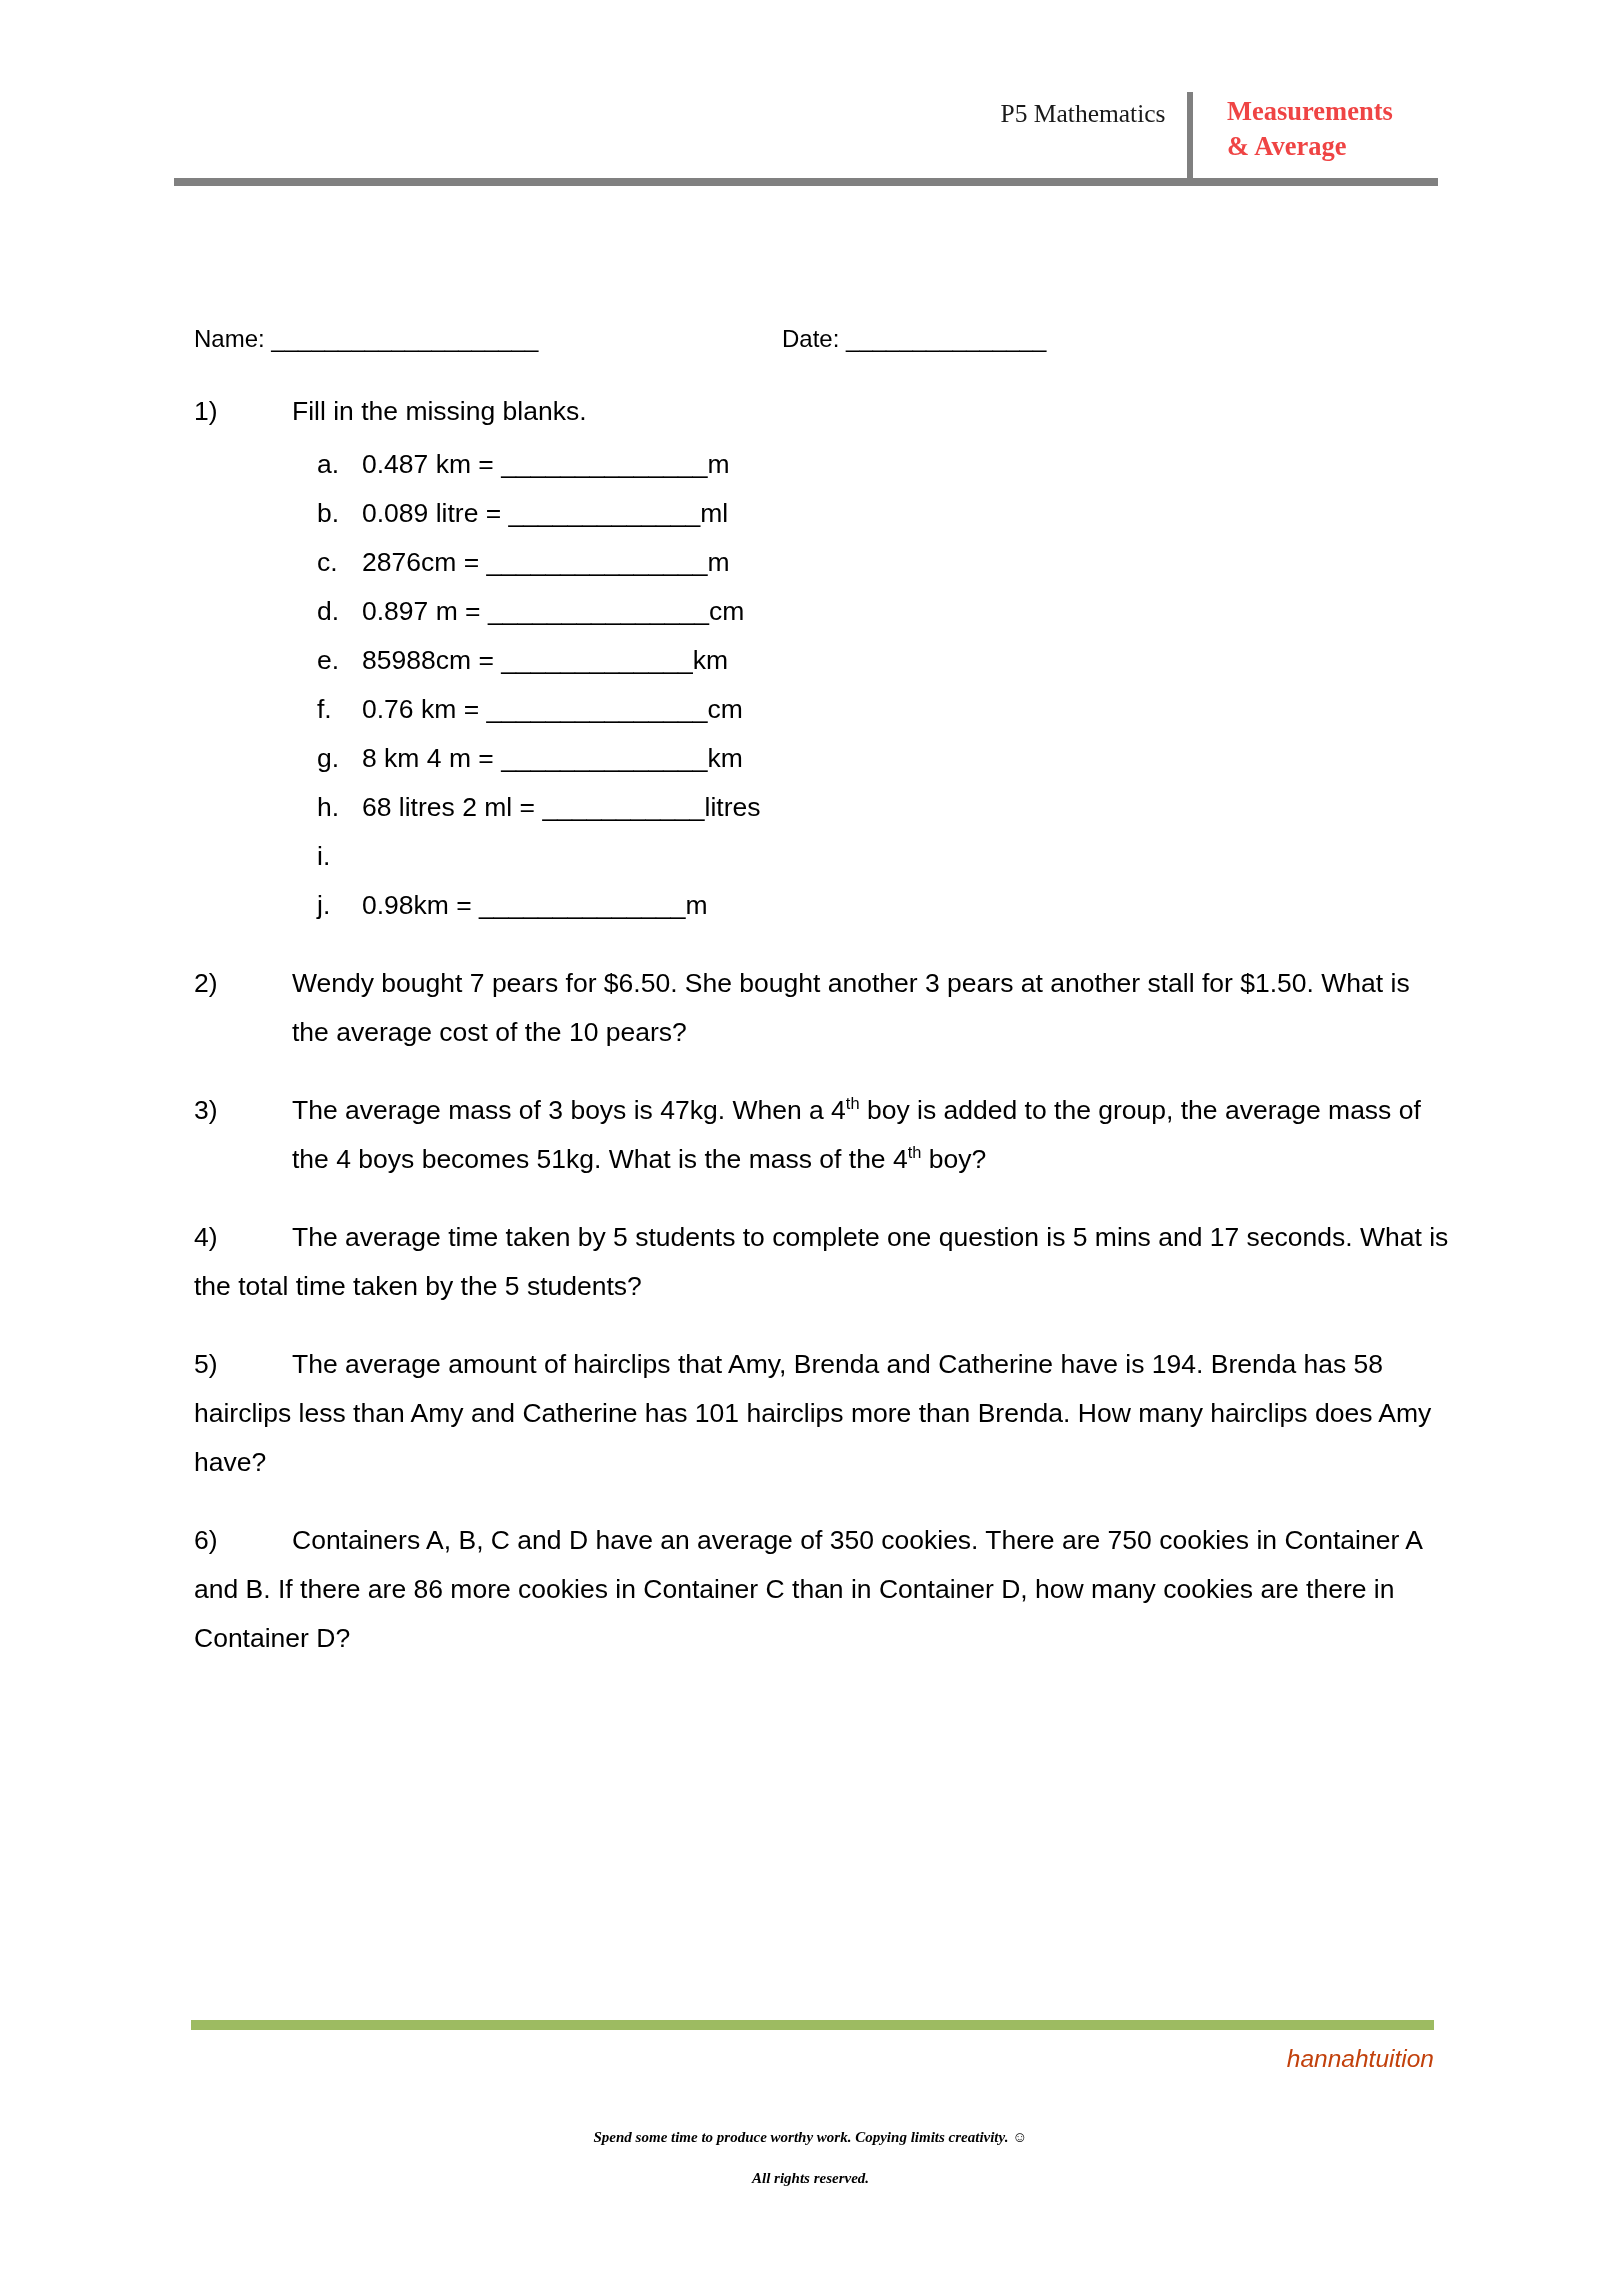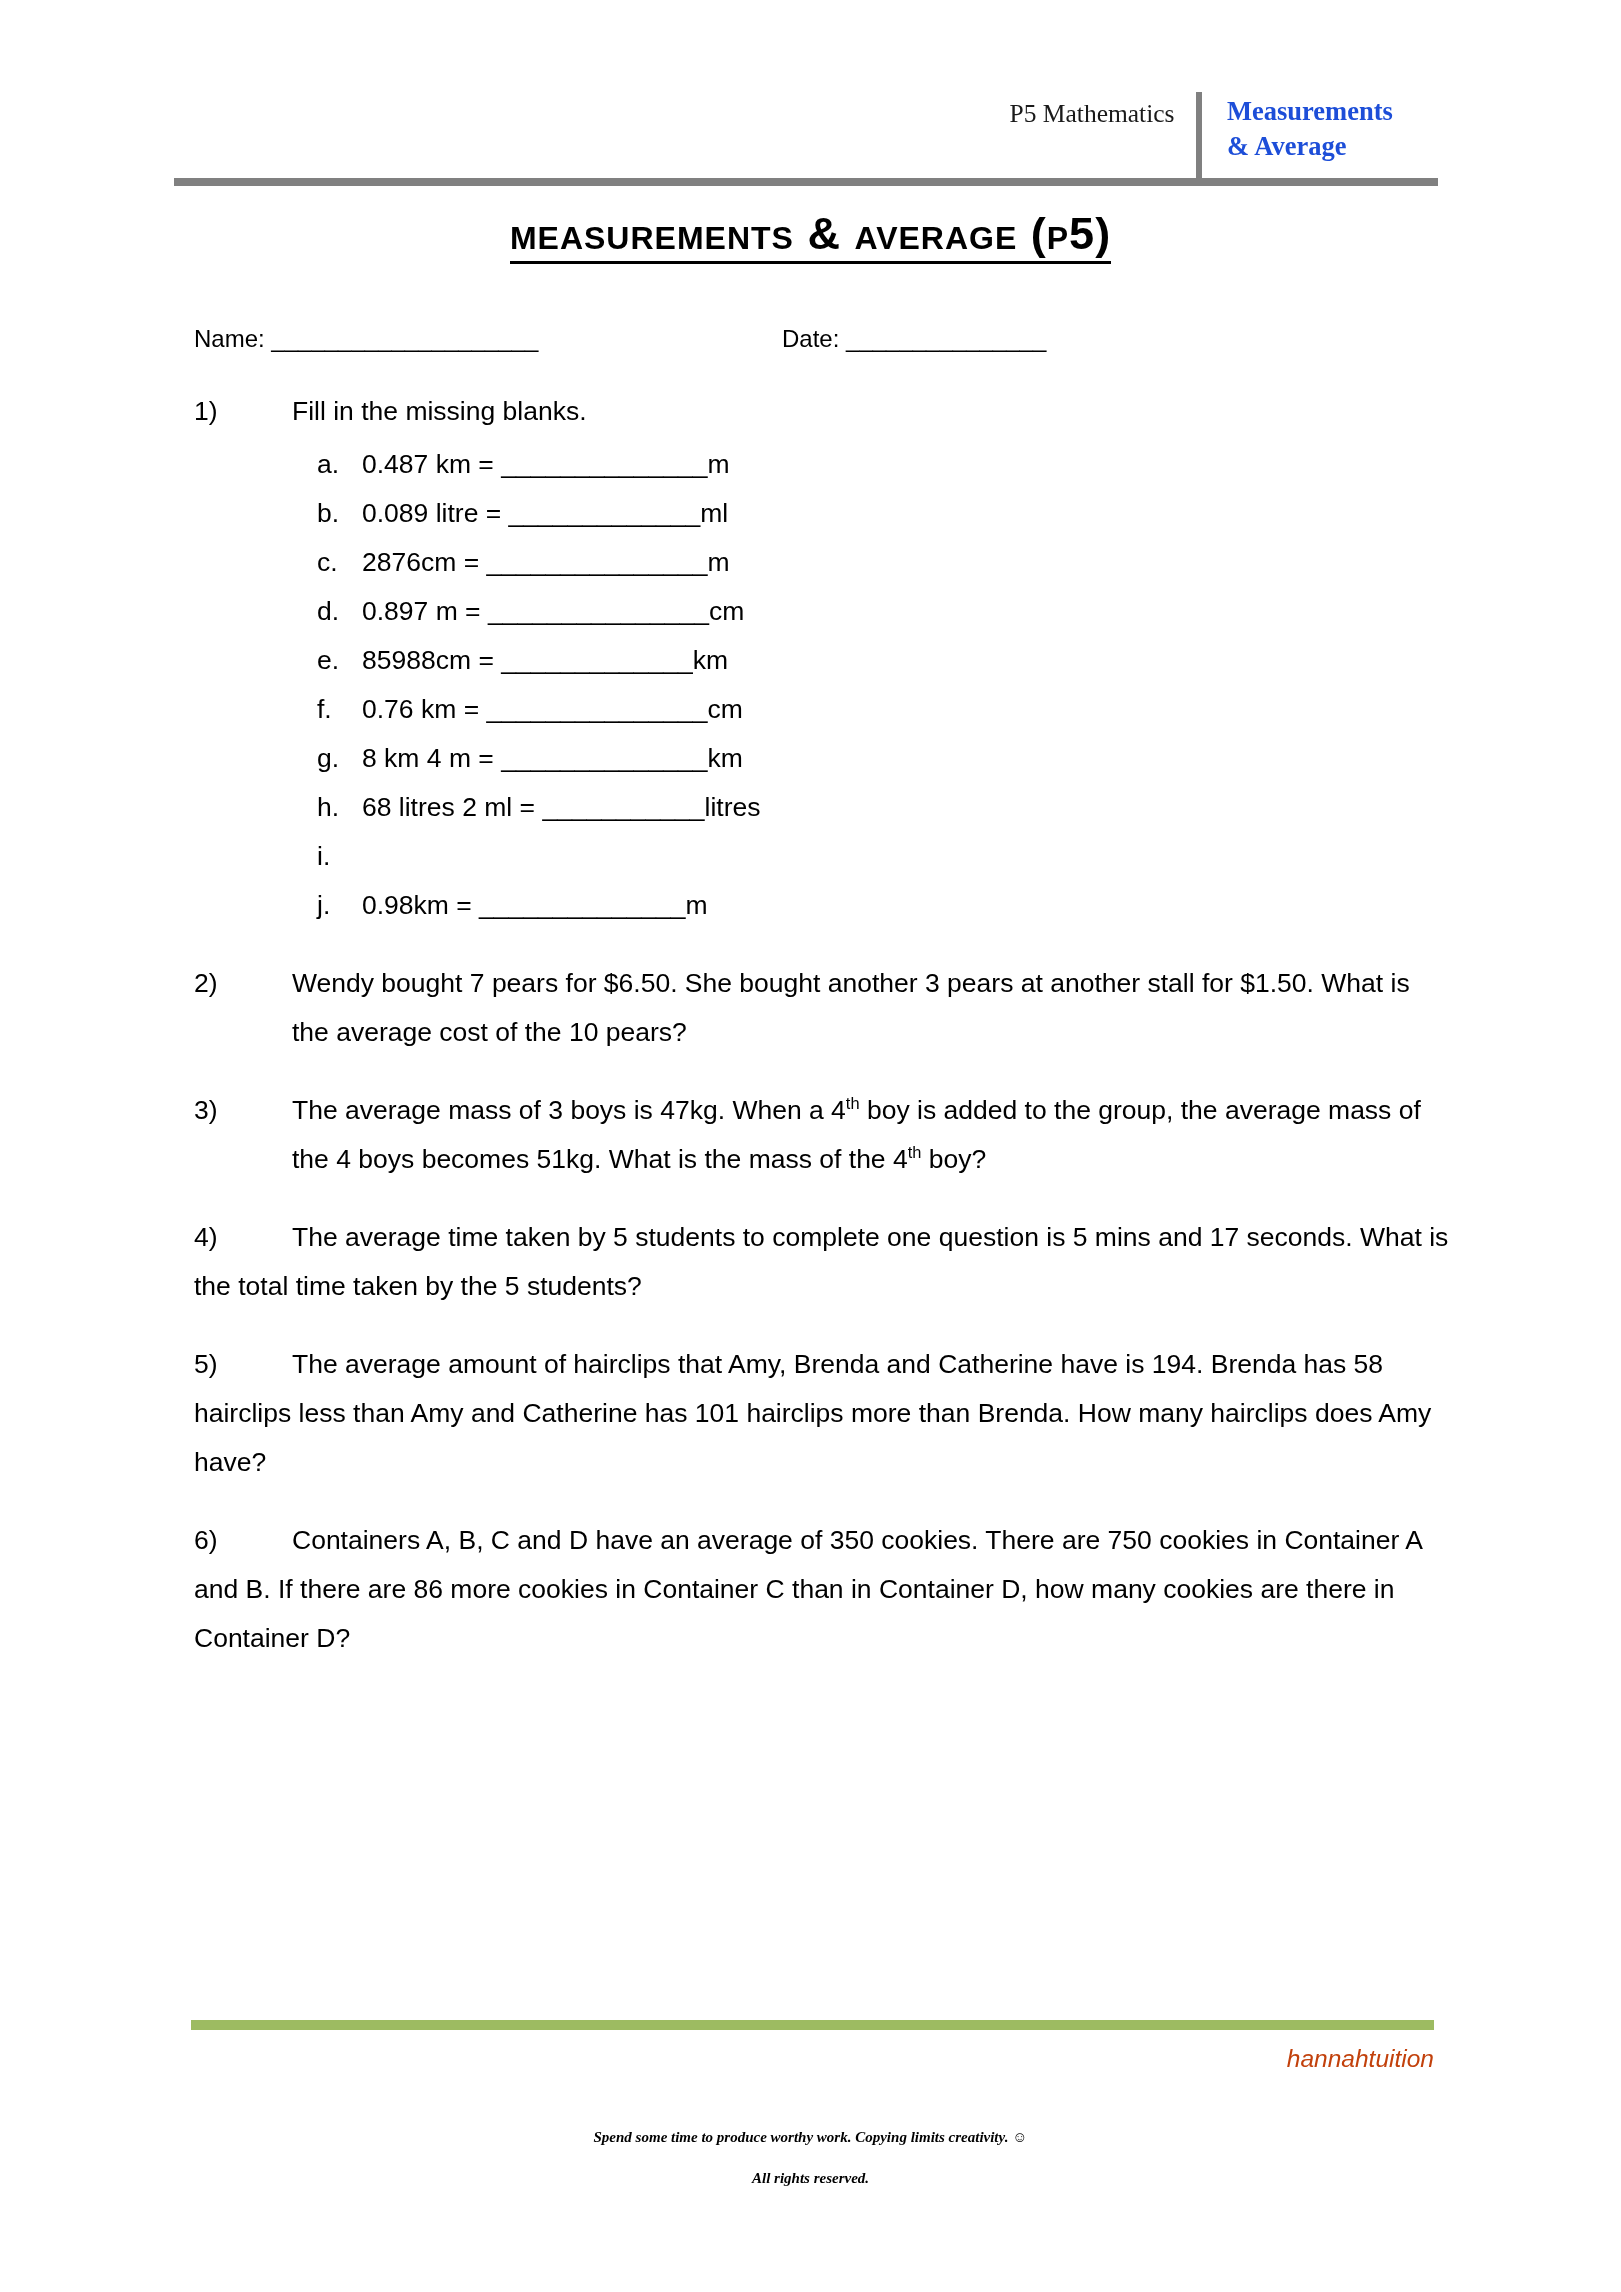--- a/index.html
+++ b/index.html
@@ -51,22 +51,22 @@
     background: #808080;
     align-self: stretch;
     margin-top: 11.8px;
     margin-bottom: 0px;
   }
   .hdr-topic {
     font-family: "Liberation Serif", serif;
     font-size: 26.5px;
     font-weight: bold;
     line-height: 35px;
-    color: #1d4ed8;
-    padding-left: 25px;
+    color: #ef4444;
+    padding-left: 34px;
     padding-top: 13.7px;
     width: 211px;
   }
   .hdr-rule {
     position: absolute;
     left: 174px;
     top: 178px;
     width: 1264px;
     height: 7.8px;
     background: #808080;
@@ -203,23 +203,20 @@
       <div class="hdr-course">P5 Mathematics</div>
       <div class="hdr-divider"></div>
       <div class="hdr-topic">
         <div>Measurements</div>
         <div>&amp; Average</div>
       </div>
     </div>
   </div>
   <div class="hdr-rule"></div>
 
-  <div class="title">
-    <span>Measurements &amp; Average (P5)</span>
-  </div>
 
   <div class="namedate">
     <div class="nd-row">
       <div class="nd-name">Name: ____________________</div>
       <div class="nd-date">Date: _______________</div>
     </div>
   </div>
 
   <div class="body">
 

